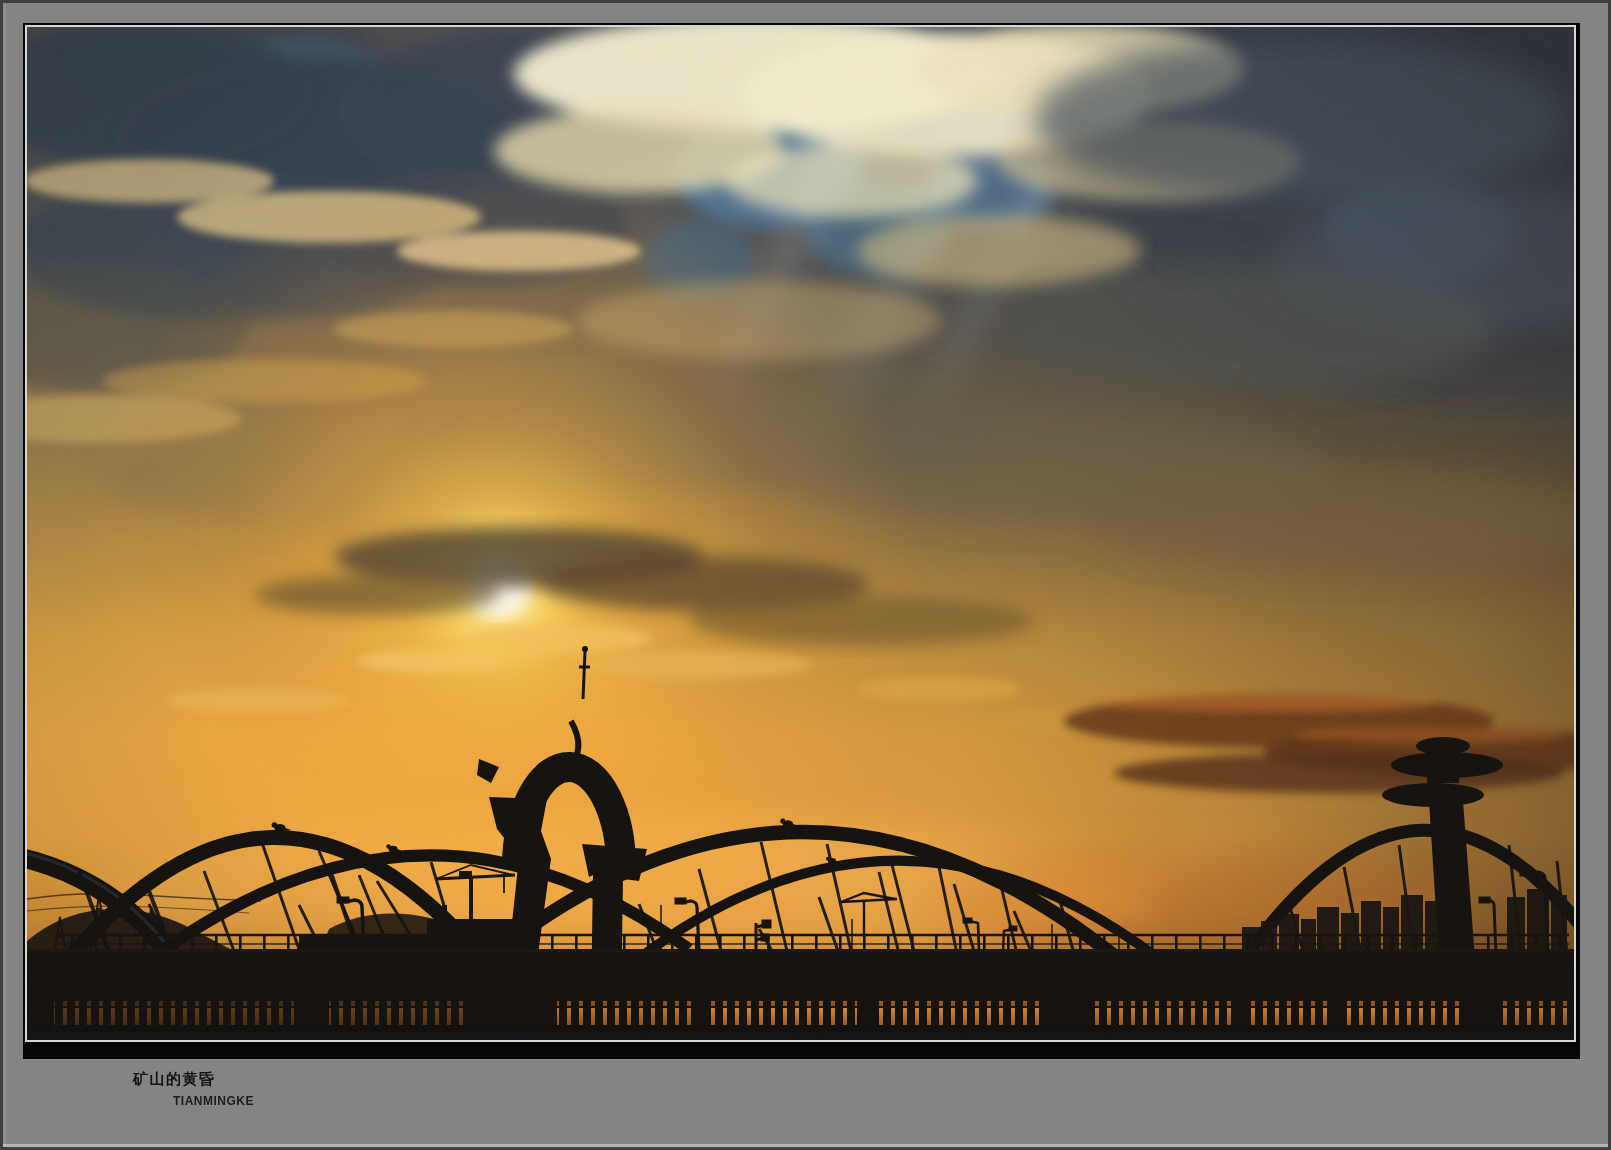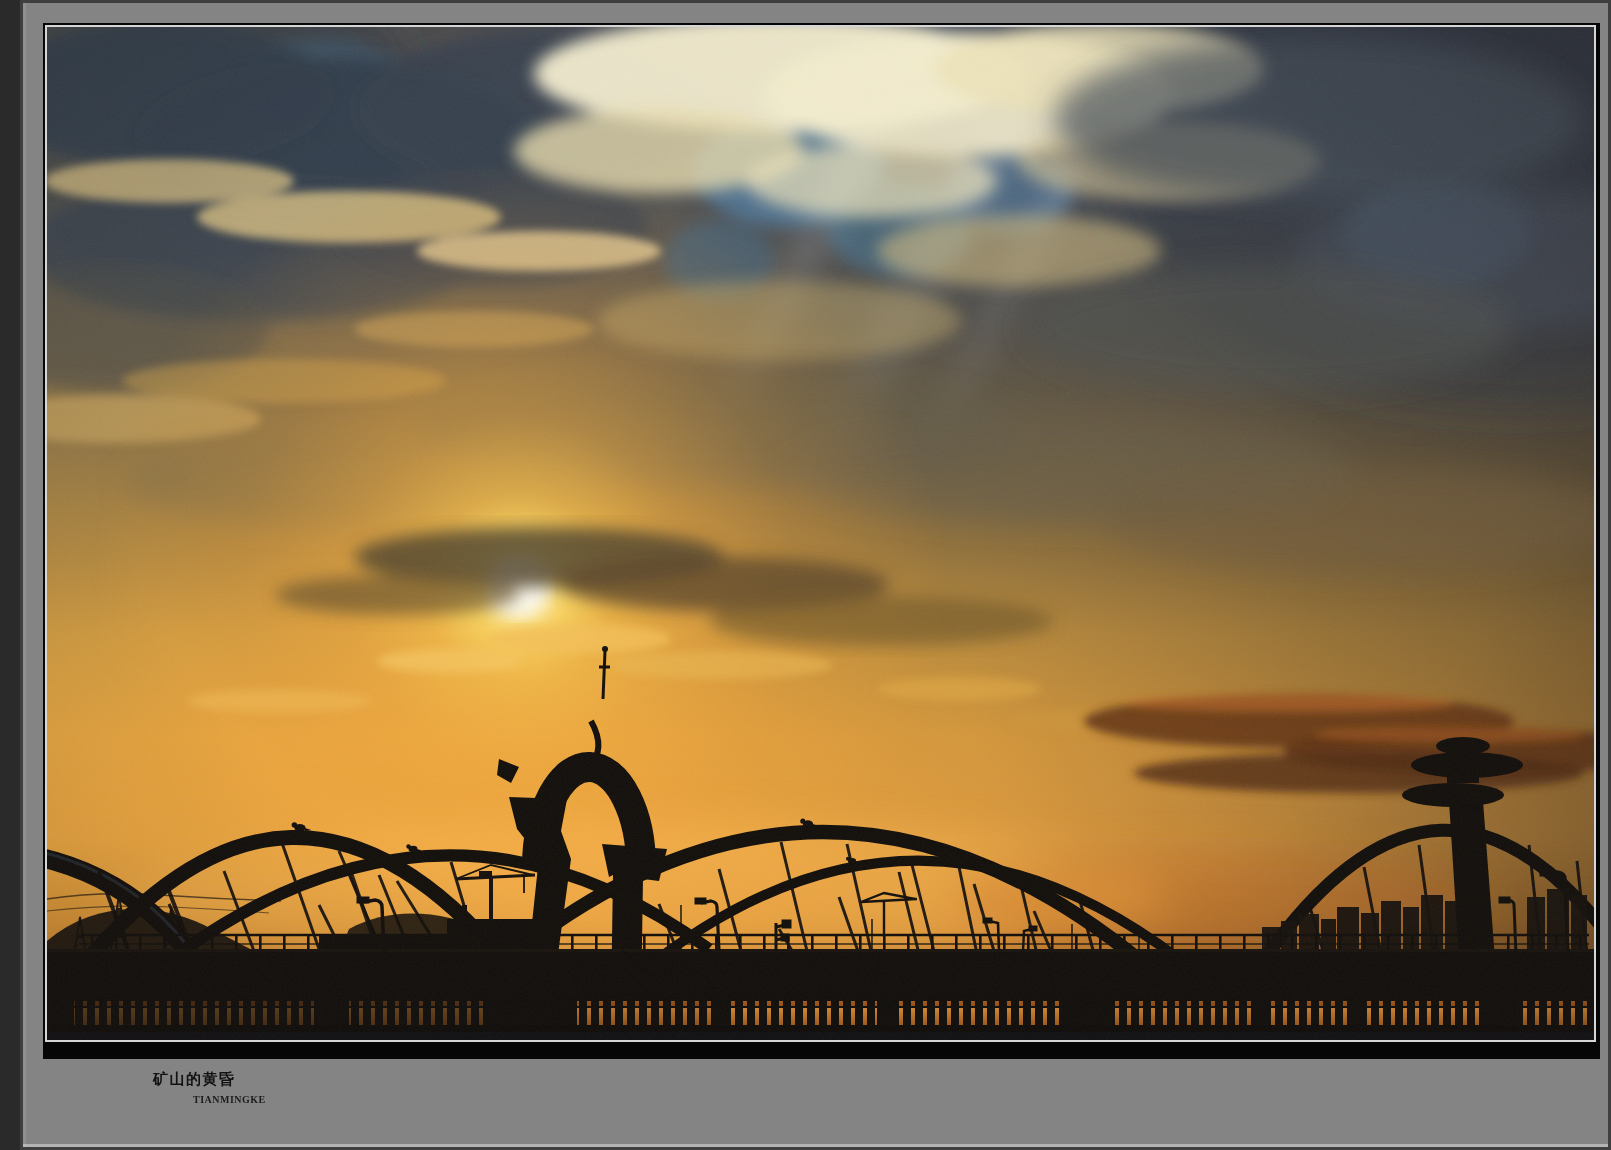--- a/index.html
+++ b/index.html
@@ -1,30 +1,30 @@
 <!DOCTYPE html>
 <html style="--matte: #848484; --frame-edge: #3f3f3f; --backing: #060606; --photo-border: #d6d6d6; --silhouette: #0b0805; --sky-top: #2b3950; --sky-slate: #3c4653; --cloud-bright: #f6efcf; --sky-blue-patch: #4e7495; --gold: #e3a039; --sun-core: #fffbe8; --sun-glow: #ffd75e; --horizon-left: #e89a35; --horizon-right: #8e4c15; --rail-glow: #e08a28;"><head>
 <meta charset="utf-8">
 <style>
   html,body{margin:0;padding:0;background:#2a2a2a;}
   body{width:1611px;height:1150px;position:relative;overflow:hidden;
        font-family:"Liberation Sans","DejaVu Sans",sans-serif;}
   .frame{position:absolute;inset:0;background:var(--matte,#848484);
          border:3px solid var(--frame-edge,#3f3f3f);
-         box-shadow:inset 0 -3px 0 rgba(220,220,220,.55), inset 3px 0 0 rgba(160,160,160,.4);margin-left:20px;}
+         box-shadow:inset 0 -3px 0 rgba(220,220,220,.55), inset 3px 0 0 rgba(160,160,160,.4);}
   .backing{position:absolute;left:20px;top:20px;width:1557px;height:1036px;
            background:var(--backing,#060606);}
   .photo{position:absolute;left:2px;top:2px;width:1547px;height:1013px;
          border:2px solid var(--photo-border,#d6d6d6);background:#0b0805;}
   .photo svg{display:block;width:100%;height:100%;}
   .caption{position:absolute;left:0;top:1059px;width:100%;height:82px;pointer-events:none;}
   .caption-title{position:absolute;left:130px;top:8px;font-size:15px;font-weight:bold;
                  color:#131313;letter-spacing:1.5px;font-family:"DejaVu Sans",sans-serif;}
-  .caption-author{position:absolute;left:170px;top:32px;font-size:10px;font-weight:bold;
-                  color:#1c1c1c;letter-spacing:.5px;font-family:Liberation Serif, serif;}
+  .caption-author{position:absolute;left:170px;top:32px;font-size:12px;font-weight:bold;
+                  color:#1c1c1c;letter-spacing:.5px;font-family:Liberation Sans, sans-serif;}
 </style>
 </head>
 <body>
 
 <div class="frame">
   <div class="backing">
     <div class="photo">
 
 <svg viewBox="28 28 1547 1013" preserveAspectRatio="none" xmlns="http://www.w3.org/2000/svg">
   <defs>

